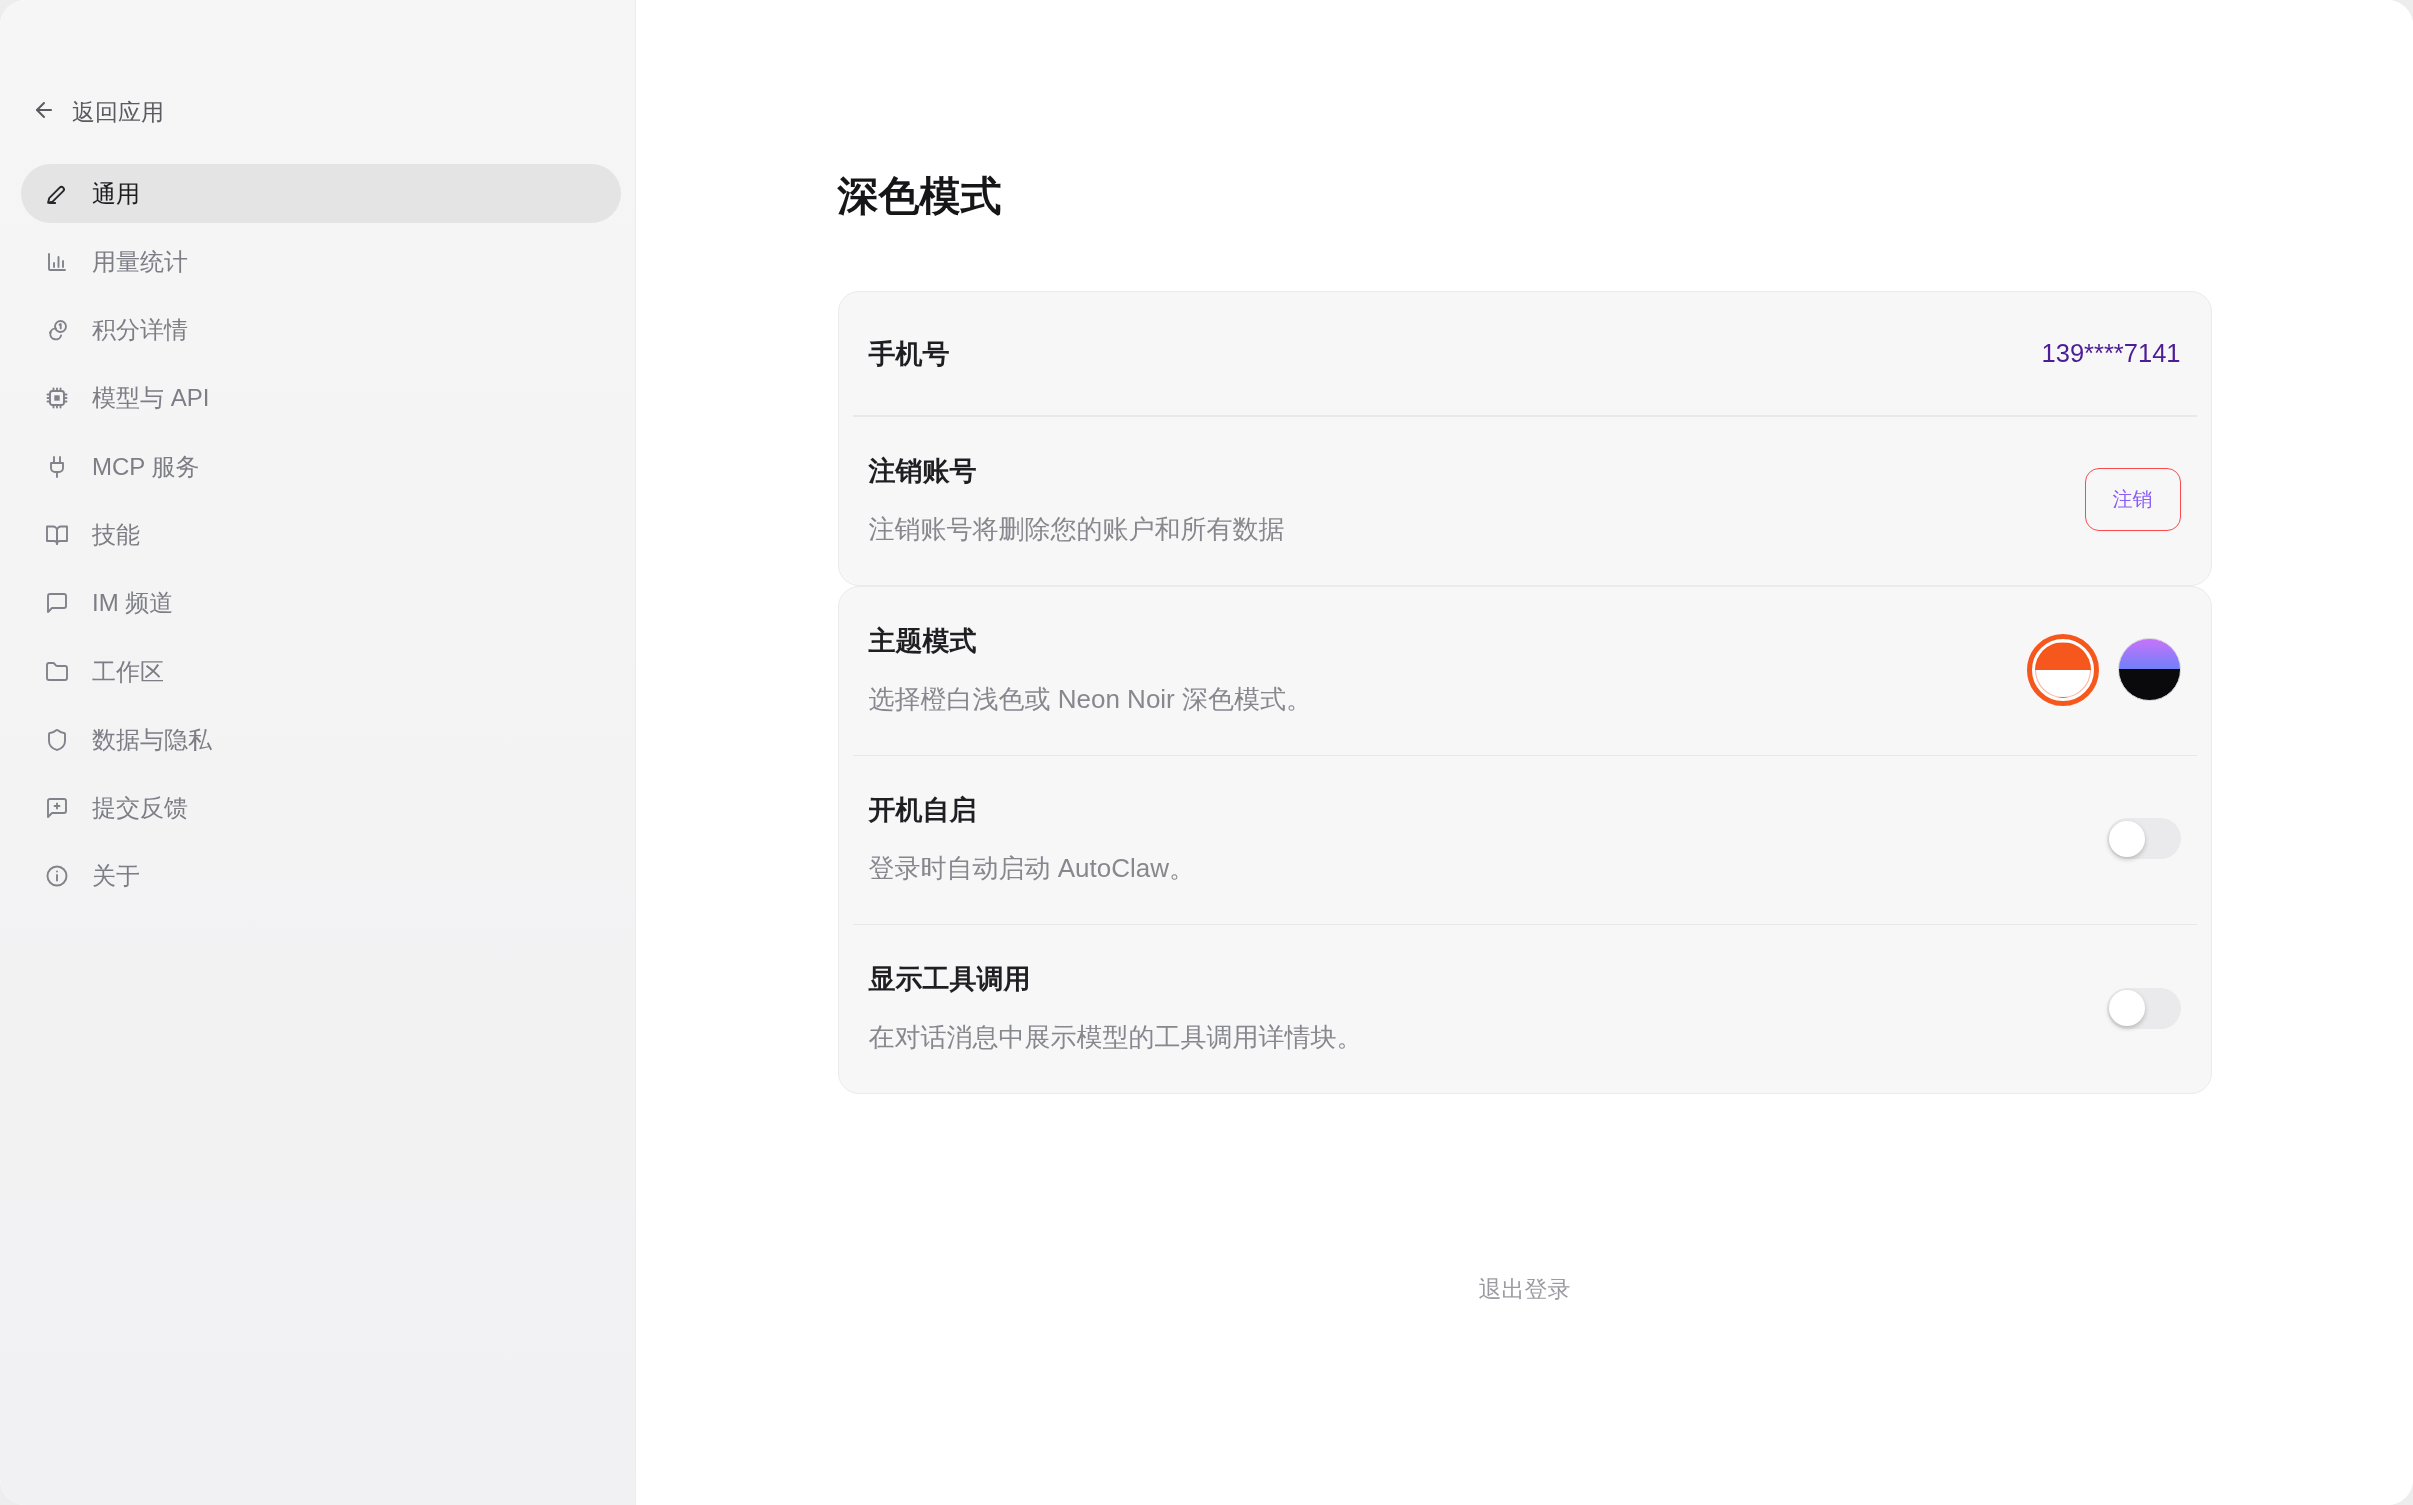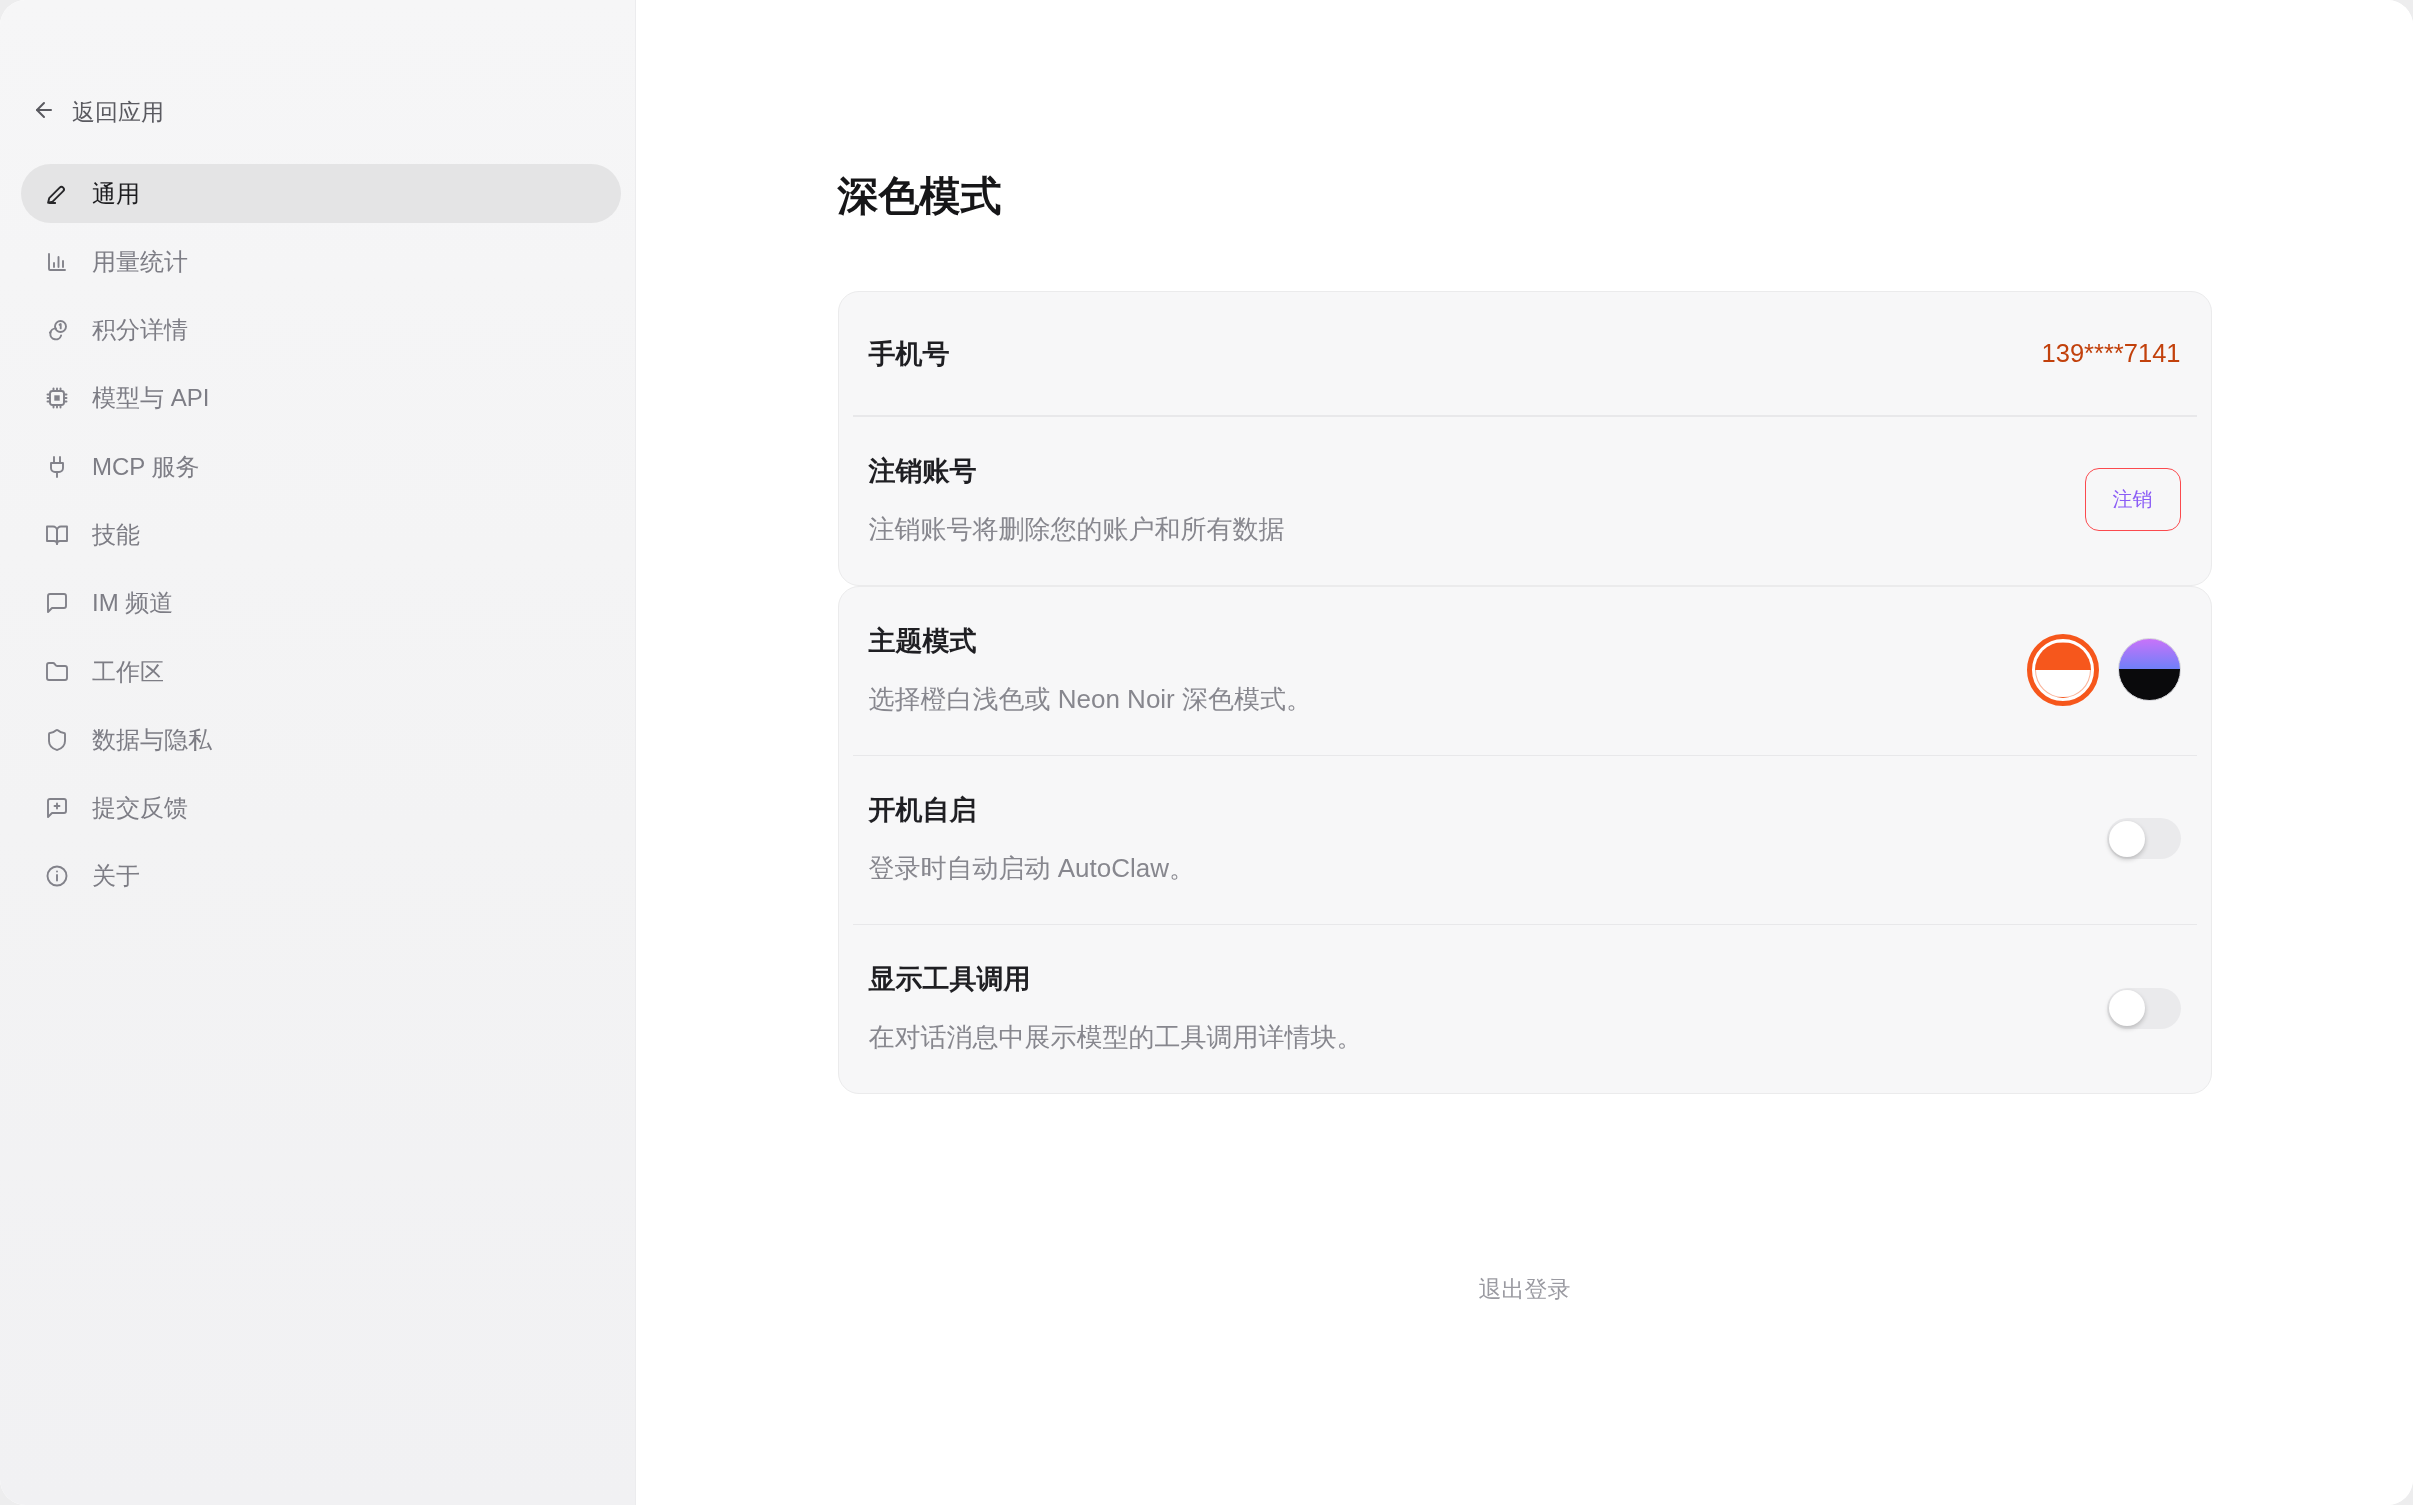--- a/index.html
+++ b/index.html
@@ -79,21 +79,21 @@
     height:123px;
     display:flex;align-items:center;justify-content:space-between;
     padding:0 30px;
   }
   .row-split{
     display:flex;align-items:center;justify-content:space-between;
     padding:36px 30px 38px 30px;
   }
   .row-title{font-size:27px;font-weight:600;color:#1f1f23;}
   .row-desc{font-size:26px;font-weight:400;color:#87878e;margin-top:23px;}
-  .row-value{font-size:25.5px;color:#c2410c;}
+  .row-value{font-size:25.5px;color:#4c1d95;}
   .danger-btn{
     height:63px;padding:0 27px;
     background:transparent;
     border:1.7px solid #fb4a4e;border-radius:14px;
     color:#8b5cf6;font-size:20px;font-weight:500;
     font-family:"Liberation Sans", sans-serif;
     display:flex;align-items:center;justify-content:center;
     cursor:default;flex-shrink:0;
   }
   

